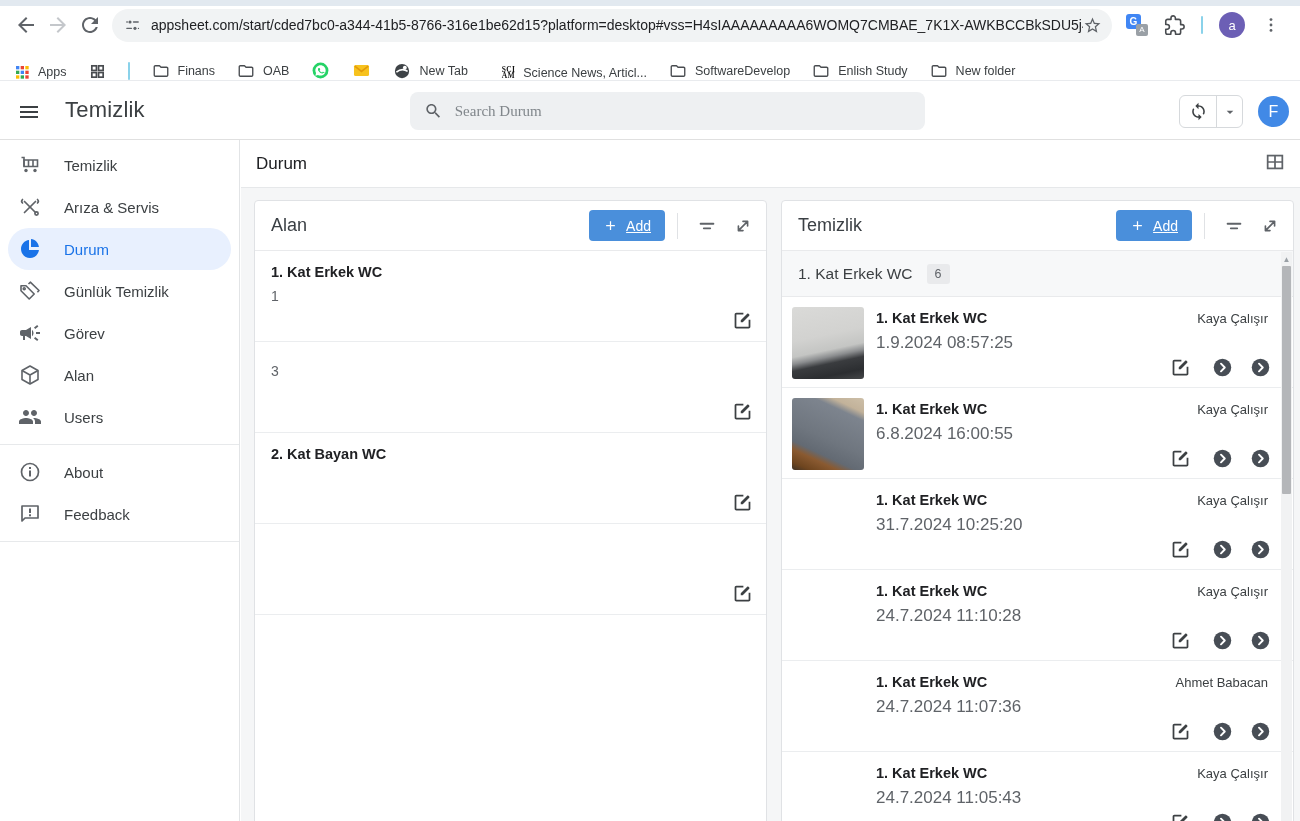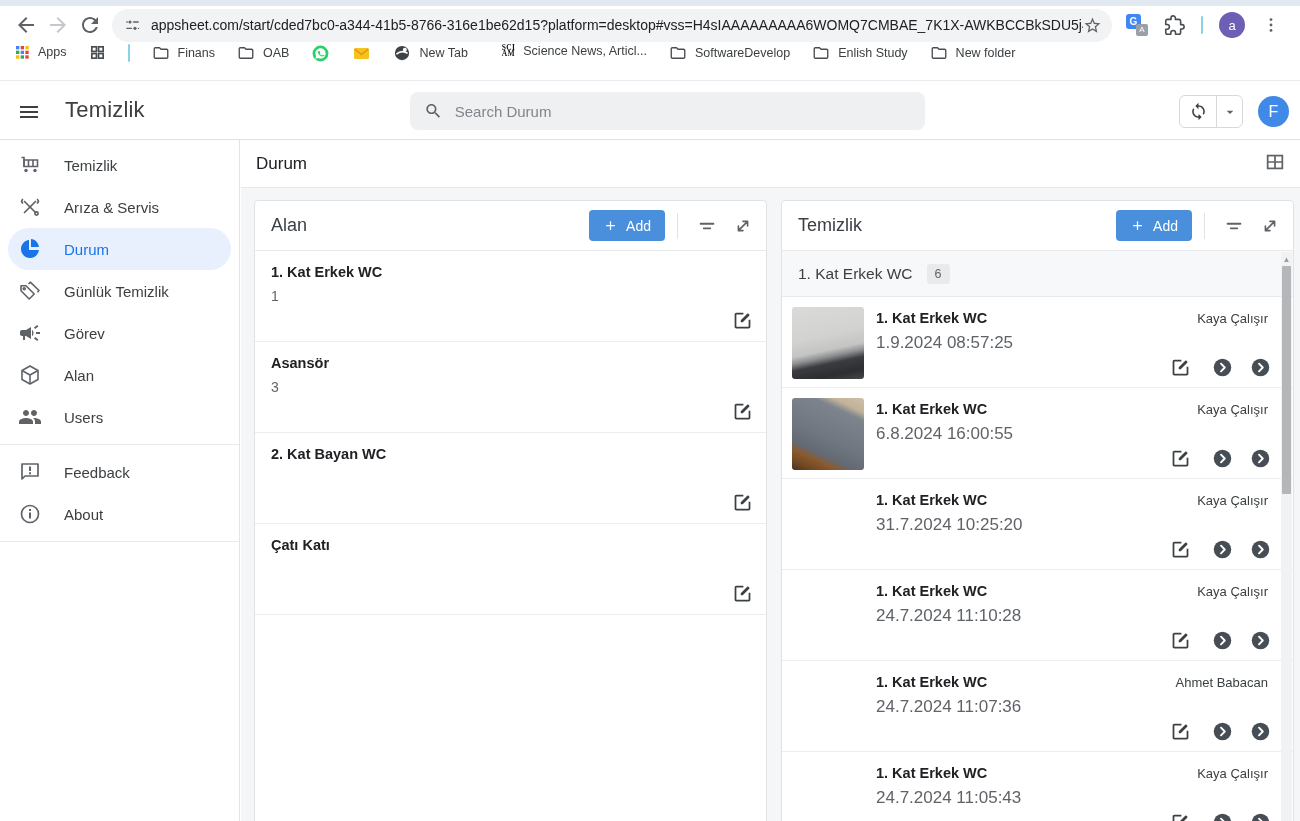--- a/index.html
+++ b/index.html
@@ -10,30 +10,30 @@
   
   .tabstrip { position:absolute; top:0; left:0; right:0; height:6px; background:#e2e9f0; }
   .toolbar { position:absolute; top:6px; left:0; right:0; height:38px; background:#fff; display:flex; align-items:center; padding:0 10px; }
   .navbtn { width:32px; height:32px; display:flex; align-items:center; justify-content:center; border-radius:50%; flex:0 0 auto; }
   .url-pill { margin-left:6px; height:33px; width:1000px; background:#f1f3f4; border-radius:17px; display:flex; align-items:center; padding:0 10px 0 12px; }
   .url-text { font-size:14px; color:#202124; margin-left:10px; flex:1; white-space:nowrap; overflow:hidden; }
   .tool-right { display:flex; align-items:center; margin-left:14px; gap:16px; }
   .vsep { width:2px; height:18px; background:#8ad2ea; border-radius:1px; }
   .avatar-sm { width:26px; height:26px; border-radius:50%; background:#6c5fb5; color:#fff; font-size:13px; display:flex; align-items:center; justify-content:center; }
 
-  .bookmarks { position:absolute; top:44px; left:0; right:0; height:37px; background:#fff; border-bottom:1px solid #e9ebee; display:flex; align-items:flex-start; padding:0 14px; gap:22px; }
+  .bookmarks { position:absolute; top:44px; left:0; right:0; height:37px; background:#fff; border-bottom:1px solid #e9ebee; display:flex; align-items:flex-end; padding:0 14px; gap:22px; }
   .bm { display:flex; align-items:center; gap:8px; font-size:12.5px; color:#3c4043; white-space:nowrap; }
   .sciam { font-family:"Liberation Serif", serif; font-weight:bold; font-size:7.5px; line-height:6.5px; color:#111; letter-spacing:.3px;margin-left:12px; }
 
   
   .appheader { position:absolute; top:82px; left:0; right:0; height:58px; background:#fff; border-bottom:1px solid #e0e0e0; }
   .hamburger { position:absolute; left:17px; top:18px; width:24px; height:24px; }
   .app-title { position:absolute; left:65px; top:15px; font-size:22px; color:#3c4043; letter-spacing:.2px; }
   .searchbox { position:absolute; left:410px; top:10px; width:515px; height:38px; background:#eef0f2; border-radius:8px; display:flex; align-items:center; padding:0 14px; }
-  .searchbox input { border:none; outline:none; background:transparent; font-size:15px; color:#202124; margin-left:12px; width:100%; font-family:Liberation Sans, sans-serif; }
+  .searchbox input { border:none; outline:none; background:transparent; font-size:15px; color:#202124; margin-left:12px; width:100%; font-family:Liberation Serif, serif; }
   .searchbox input::placeholder { color:#80868b; }
   .syncgroup { position:absolute; right:57px; top:13px; height:33px; border:1px solid #d6d9dc; border-radius:6px; display:flex; background:#fff; }
   .sync-main { width:37px; display:flex; align-items:center; justify-content:center; border-right:1px solid #d6d9dc; }
   .sync-caret { width:25px; display:flex; align-items:center; justify-content:center; }
   .avatar-app { position:absolute; right:11px; top:14px; width:31px; height:31px; border-radius:50%; background:#4189e6; color:#fff; font-size:16px; display:flex; align-items:center; justify-content:center; }
 
   
   .sidebar { position:absolute; top:140px; left:0; width:240px; bottom:0; background:#fff; border-right:1px solid #e2e4e6; padding-top:4px; }
   .sitem { height:42px; display:flex; align-items:center; padding-left:18px; font-size:15px; color:#3c4043; cursor:pointer; }
   .sitem .lbl { margin-left:22px; }
@@ -43,21 +43,21 @@
 
   
   .main { position:absolute; top:140px; left:241px; right:0; bottom:0; background:#f5f6f7; }
   .pagebar { position:absolute; top:0; left:0; right:0; height:48px; background:#fff; border-bottom:1px solid #e6e8ea; display:flex; align-items:center; }
   .page-title { margin-left:15px; font-size:17px; color:#202124; }
   .pagebar-right { margin-left:auto; margin-right:14px; }
   .panels { position:absolute; top:60px; left:13px; right:0; bottom:0; display:flex; gap:14px; overflow:hidden; }
   .card { width:513px; flex:0 0 513px; background:#fff; border:1px solid #e0e2e5; border-radius:4px; height:calc(100% + 15px); position:relative; overflow:hidden; }
   .card-h { height:50px; border-bottom:1px solid #e9eaec; display:flex; align-items:center; padding:0 12px 0 16px; }
   .card-title { font-size:18px; color:#3a3f44; }
-  .addbtn { margin-left:auto; height:31px; background:#4a8fdb; border:none; border-radius:4px; color:#fff; font-size:14px; display:flex; align-items:center; padding:0 14px; gap:8px; cursor:pointer; font-family:"Liberation Sans",sans-serif; }
+  .addbtn { margin-left:auto; height:31px; background:#4a8fdb; border:none; border-radius:4px; color:#fff; font-size:14px; display:flex; align-items:center; padding:0 14px; gap:8px; cursor:pointer; font-family:"Liberation Sans",sans-serif;text-decoration:underline; }
   .hsep { width:1px; height:26px; background:#e0e2e5; margin:0 12px; }
   .hicon { width:22px; height:22px; margin-left:6px; cursor:pointer; }
   .hicon + .hicon { margin-left:14px; }
 
   
   .arow { height:91px; border-bottom:1px solid #ebedef; position:relative; padding:13px 16px 0; }
   .arow .t { font-size:14.5px; font-weight:bold; color:#202124; }
   .arow .s { font-size:14px; color:#5f6368; margin-top:8px; }
   .edit-ic { position:absolute; right:13px; bottom:10px; width:21px; height:21px; cursor:pointer; }
 
@@ -304,39 +304,39 @@
     </div>
     <div class="sitem">
       <svg class="icon24" viewBox="0 0 24 24">
           <path fill="#5f6368" d="M16 11c1.66 0 2.99-1.34 2.99-3S17.66 5 16 5c-1.66 0-3 1.34-3 3s1.34 3 3 3zm-8 0c1.66 0 2.99-1.34 2.99-3S9.66 5 8 5C6.34 5 5 6.34 5 8s1.34 3 3 3zm0 2c-2.33 0-7 1.17-7 3.5V19h14v-2.5c0-2.33-4.67-3.5-7-3.5zm8 0c-.29 0-.62.02-.97.05 1.16.84 1.97 1.97 1.97 3.45V19h6v-2.5c0-2.33-4.67-3.5-7-3.5z"></path>
         </svg>
       <span class="lbl">Users</span>
     </div>
     <div class="sdiv"></div>
     <div class="sitem">
       <svg class="icon24" viewBox="0 0 24 24">
+          <g fill="none" stroke="#5f6368" stroke-width="1.7">
+            <circle cx="12" cy="12" r="8.5"></circle>
+          </g>
+          <g fill="#5f6368">
+            <rect x="11" y="10.5" width="2" height="6"></rect>
+            <rect x="11" y="7" width="2" height="2"></rect>
+          </g>
+        </svg>
+      <span class="lbl">About</span>
+    </div>
+    <div class="sitem">
+      <svg class="icon24" viewBox="0 0 24 24">
           <path fill="none" stroke="#5f6368" stroke-width="1.7" stroke-linejoin="round" d="M4 4h16v12H7l-3 3V4z"></path>
           <g fill="#5f6368">
             <rect x="11" y="6.5" width="2" height="4.5"></rect>
             <rect x="11" y="12.3" width="2" height="2"></rect>
           </g>
         </svg>
       <span class="lbl">Feedback</span>
-    </div>
-    <div class="sitem">
-      <svg class="icon24" viewBox="0 0 24 24">
-          <g fill="none" stroke="#5f6368" stroke-width="1.7">
-            <circle cx="12" cy="12" r="8.5"></circle>
-          </g>
-          <g fill="#5f6368">
-            <rect x="11" y="10.5" width="2" height="6"></rect>
-            <rect x="11" y="7" width="2" height="2"></rect>
-          </g>
-        </svg>
-      <span class="lbl">About</span>
     </div>
     <div class="sdiv"></div>
   </div>
 
   <div class="main">
     <div class="pagebar">
       <span class="page-title">Durum</span>
       <div class="pagebar-right">
         <svg viewBox="0 0 24 24" width="22" height="22">
             <g fill="none" stroke="#5f6368" stroke-width="1.9">
@@ -374,41 +374,39 @@
           <div class="t">1. Kat Erkek WC</div>
           <div class="s">1</div>
           <svg class="edit-ic" viewBox="0 0 24 24">
               <g fill="#3c4043">
                 <path d="M3 5c0-1.1.9-2 2-2h8v2H5v14h14v-8h2v8c0 1.1-.9 2-2 2H5c-1.1 0-2-.9-2-2V5z"></path>
                 <path d="M10 11.7L17.4 4.3c.4-.4 1-.4 1.4 0l.9.9c.4.4.4 1 0 1.4L12.3 14H10v-2.3z"></path>
               </g>
             </svg>
         </div>
         <div class="arow">
-          <div class="t">Asansör</div>
           <div class="s">3</div>
           <svg class="edit-ic" viewBox="0 0 24 24">
               <g fill="#3c4043">
                 <path d="M3 5c0-1.1.9-2 2-2h8v2H5v14h14v-8h2v8c0 1.1-.9 2-2 2H5c-1.1 0-2-.9-2-2V5z"></path>
                 <path d="M10 11.7L17.4 4.3c.4-.4 1-.4 1.4 0l.9.9c.4.4.4 1 0 1.4L12.3 14H10v-2.3z"></path>
               </g>
             </svg>
         </div>
         <div class="arow">
           <div class="t">2. Kat Bayan WC</div>
           <div class="s"></div>
           <svg class="edit-ic" viewBox="0 0 24 24">
               <g fill="#3c4043">
                 <path d="M3 5c0-1.1.9-2 2-2h8v2H5v14h14v-8h2v8c0 1.1-.9 2-2 2H5c-1.1 0-2-.9-2-2V5z"></path>
                 <path d="M10 11.7L17.4 4.3c.4-.4 1-.4 1.4 0l.9.9c.4.4.4 1 0 1.4L12.3 14H10v-2.3z"></path>
               </g>
             </svg>
         </div>
         <div class="arow">
-          <div class="t">Çatı Katı</div>
           <svg class="edit-ic" viewBox="0 0 24 24">
               <g fill="#3c4043">
                 <path d="M3 5c0-1.1.9-2 2-2h8v2H5v14h14v-8h2v8c0 1.1-.9 2-2 2H5c-1.1 0-2-.9-2-2V5z"></path>
                 <path d="M10 11.7L17.4 4.3c.4-.4 1-.4 1.4 0l.9.9c.4.4.4 1 0 1.4L12.3 14H10v-2.3z"></path>
               </g>
             </svg>
         </div>
       </div>
 
       <div class="card">

